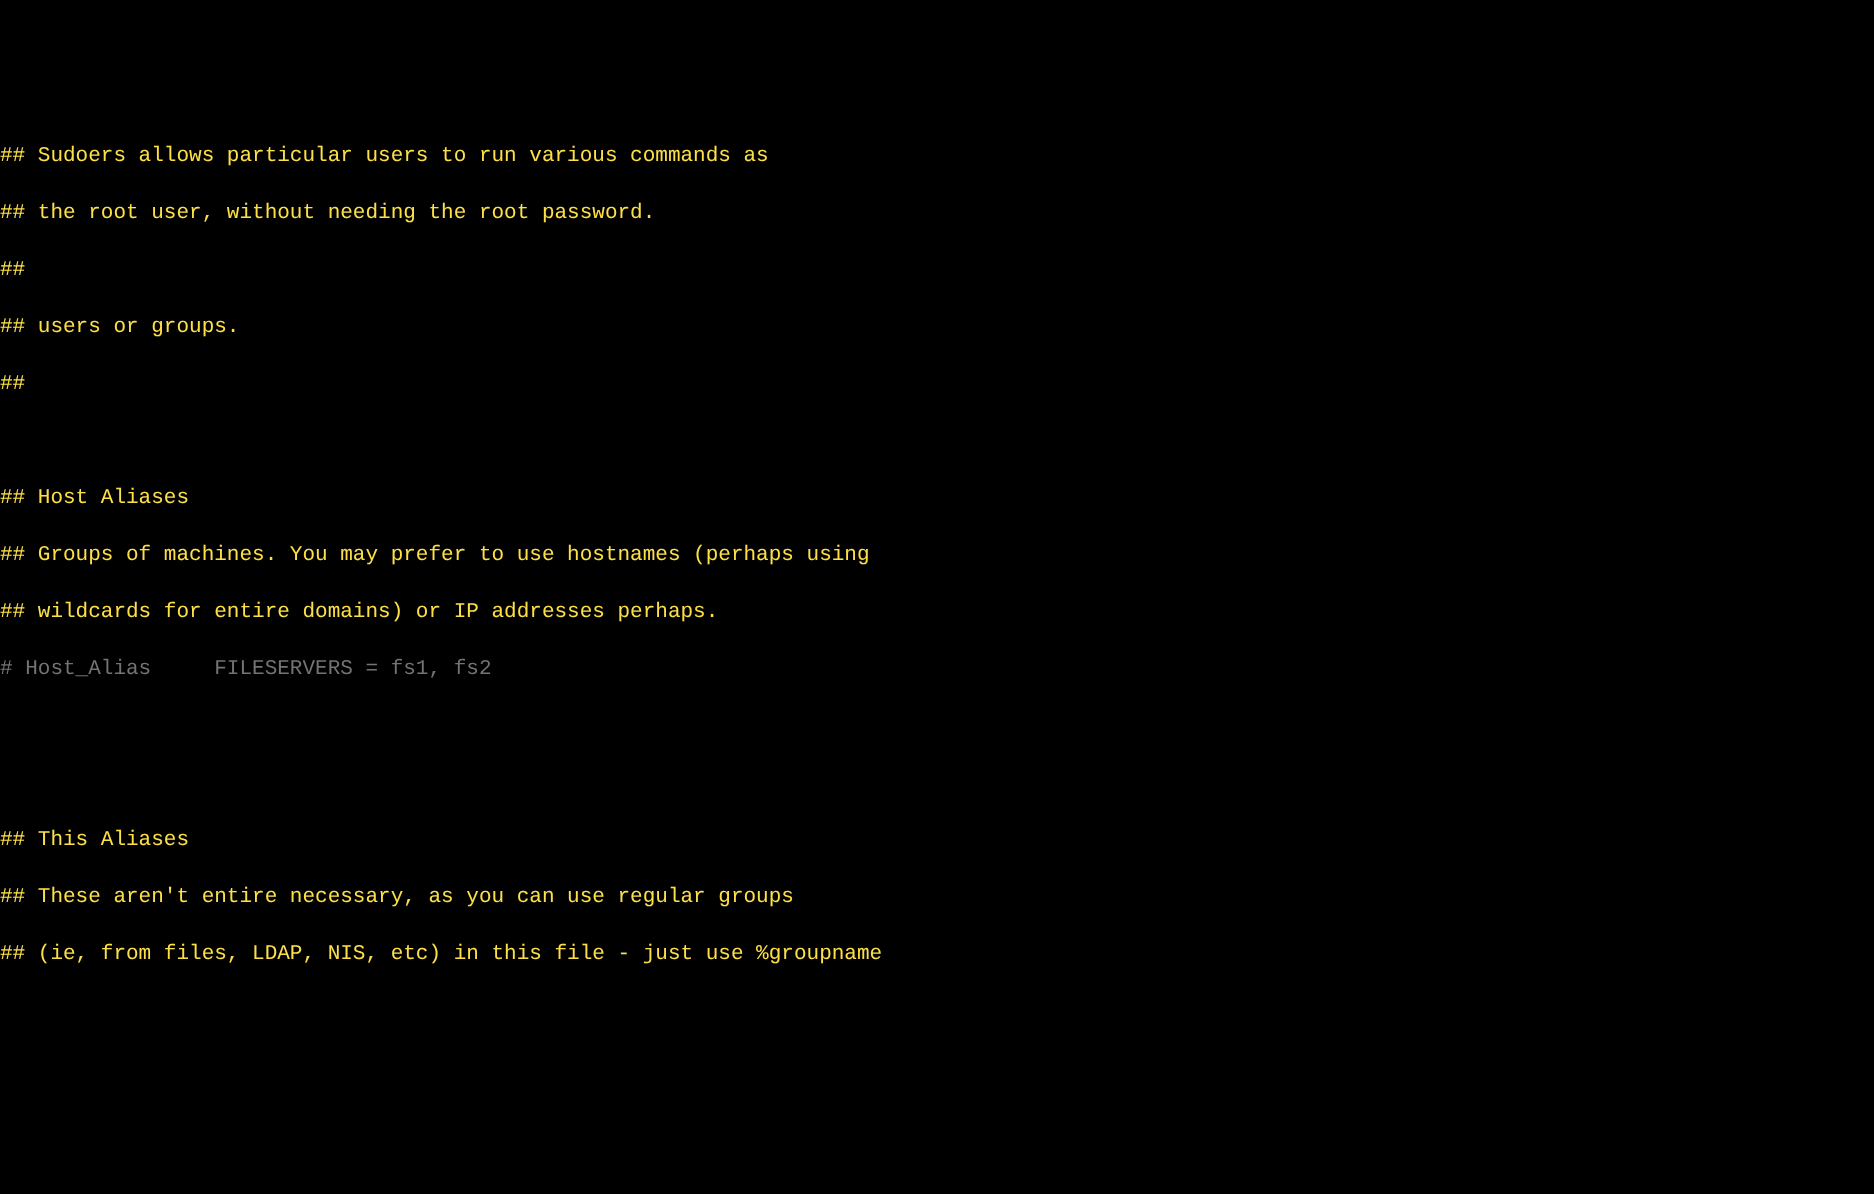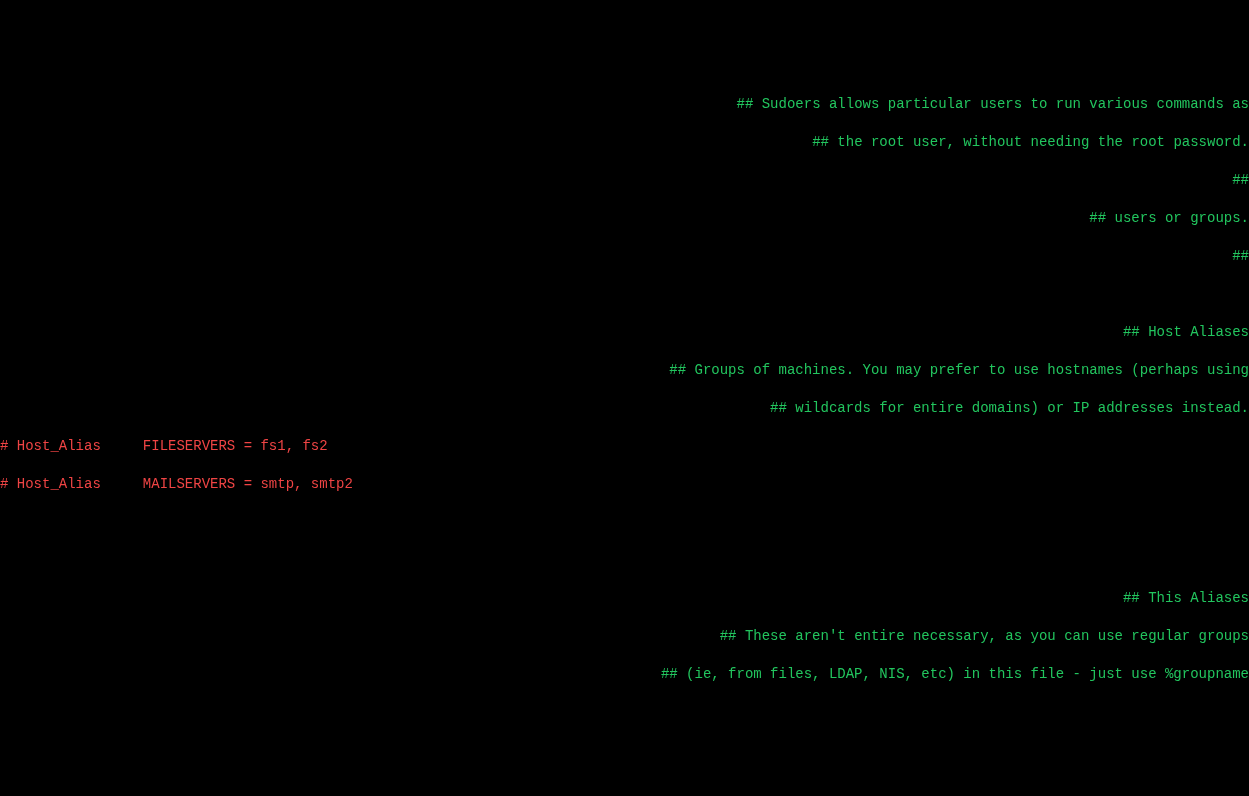--- a/index.html
+++ b/index.html
@@ -13,48 +13,46 @@
       font-size: 14px;
       line-height: 19px;
       color: #ffffff;
       padding: 0;
       width: 1249px;
       height: 796px;
       overflow: hidden;
       white-space: pre;
     }
     .comment-double {
-      color: #22c55e;
-      text-align: right;
+      color: #fde047;
     }
     .comment-single {
-      color: #ef4444;
+      color: #737373;
     }
     .line {
       display: block;
       height: 19px;
     }
   </style>
 </head>
 <body>
 
 
 
 <div>
 <span class="line comment-double">## Sudoers allows particular users to run various commands as</span>
 <span class="line comment-double">## the root user, without needing the root password.</span>
 <span class="line comment-double">##</span>
 <span class="line comment-double">## users or groups.</span>
 <span class="line comment-double">##</span>
 <span class="line"></span>
 <span class="line comment-double">## Host Aliases</span>
 <span class="line comment-double">## Groups of machines. You may prefer to use hostnames (perhaps using</span>
-<span class="line comment-double">## wildcards for entire domains) or IP addresses instead.</span>
+<span class="line comment-double">## wildcards for entire domains) or IP addresses perhaps.</span>
 <span class="line comment-single"># Host_Alias     FILESERVERS = fs1, fs2</span>
-<span class="line comment-single"># Host_Alias     MAILSERVERS = smtp, smtp2</span>
 <span class="line"></span>
 <span class="line"></span>
 <span class="line comment-double">## This Aliases</span>
 <span class="line comment-double">## These aren't entire necessary, as you can use regular groups</span>
 <span class="line comment-double">## (ie, from files, LDAP, NIS, etc) in this file - just use %groupname</span>
 
 
 
 
 

